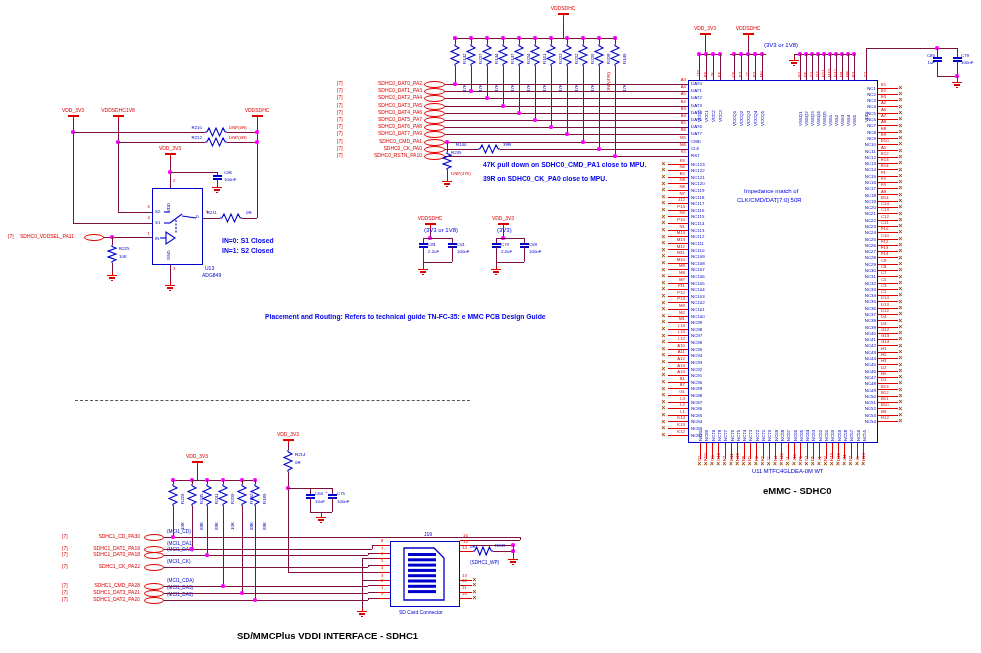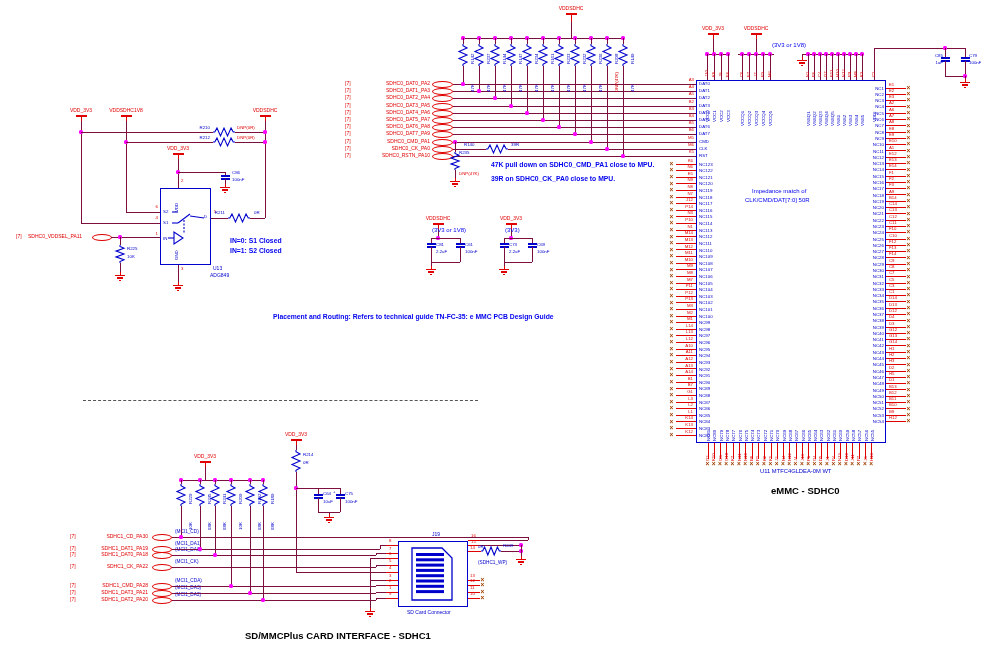--- a/index.html
+++ b/index.html
@@ -1,17 +1,17 @@
 <!DOCTYPE html>
 <html><head>
 <meta charset="utf-8">
 <style>
   html,body{margin:0;padding:0;background:#ffffff}
   body{width:981px;height:653px;position:relative;overflow:hidden;font-family:"Liberation Sans",sans-serif}
-  #schematic{position:absolute;left:8px;top:0;width:833px;height:653px}
+  #schematic{position:absolute;left:0;top:0;width:833px;height:653px}
   .t{position:absolute;font-family:"Liberation Sans",sans-serif;font-size:5px;line-height:1.15;white-space:nowrap;color:#000}
   .r{color:#e00000}
   .b{color:#0000cc}
   .sig{font-size:5px}
   .pnum{font-size:4.3px}
   .pname{font-size:4.4px}
   .rsm{font-size:4.4px}
   .netl{font-size:4.7px;color:#0000cc}
   .pw{font-size:5px;text-align:center;color:#e00000}
   .n{font-size:6.8px;color:#0000ee;font-weight:bold}
@@ -28,21 +28,21 @@
 <div id="schematic">
 
   <div class="t n" style="left:483px;top:161px">47K pull down on SDHC0_CMD_PA1 close to MPU.</div>
   <div class="t n" style="left:483px;top:175px">39R on SDHC0_CK_PA0 close to MPU.</div>
   <div class="t n" style="left:265px;top:313px">Placement and Routing: Refers to technical guide TN-FC-35: e MMC PCB Design Guide</div>
   <div class="t nb" style="left:744px;top:188px">Impedance match of</div>
   <div class="t nb" style="left:737px;top:197px">CLK/CMD/DAT[7:0] 50R</div>
   <div class="t n" style="left:222px;top:237px">IN=0: S1 Closed</div>
   <div class="t n" style="left:222px;top:247px">IN=1: S2 Closed</div>
   <div class="t title" style="left:763px;top:486px">eMMC - SDHC0</div>
-  <div class="t title" style="left:237px;top:631px">SD/MMCPlus CARD INTERFACE - SDHC1</div>
+  <div class="t title" style="left:237px;top:631px">SD/MMCPlus VDDI INTERFACE - SDHC1</div>
   <div class="t u11" style="left:752px;top:468px">U11 MTFC4GLDEA-0M WT</div>
 
   <div class="chip" style="left:688px;top:80px;width:190px;height:363px"></div>
   <div class="chip" style="left:152px;top:188px;width:51px;height:77px"></div>
   <div class="chip" style="left:390px;top:541px;width:70px;height:66px"></div>
 
   <div class="t b" style="left:205px;top:266px">U13</div>
   <div class="t b" style="left:202px;top:273px">ADG849</div>
   <div class="t b" style="left:424px;top:532px">J19</div>
   <div class="t b" style="left:399px;top:610px">SD Card Connector</div>

